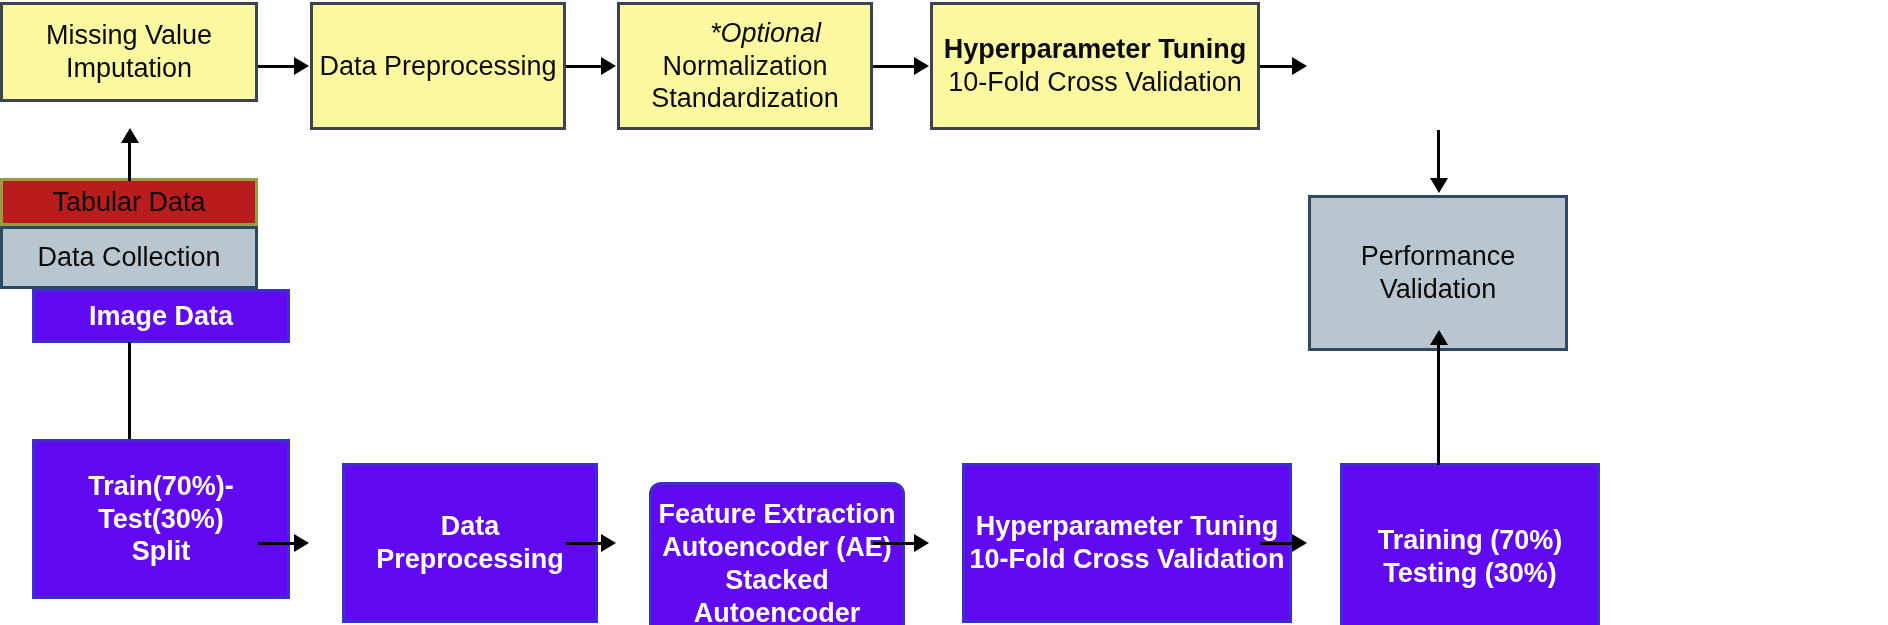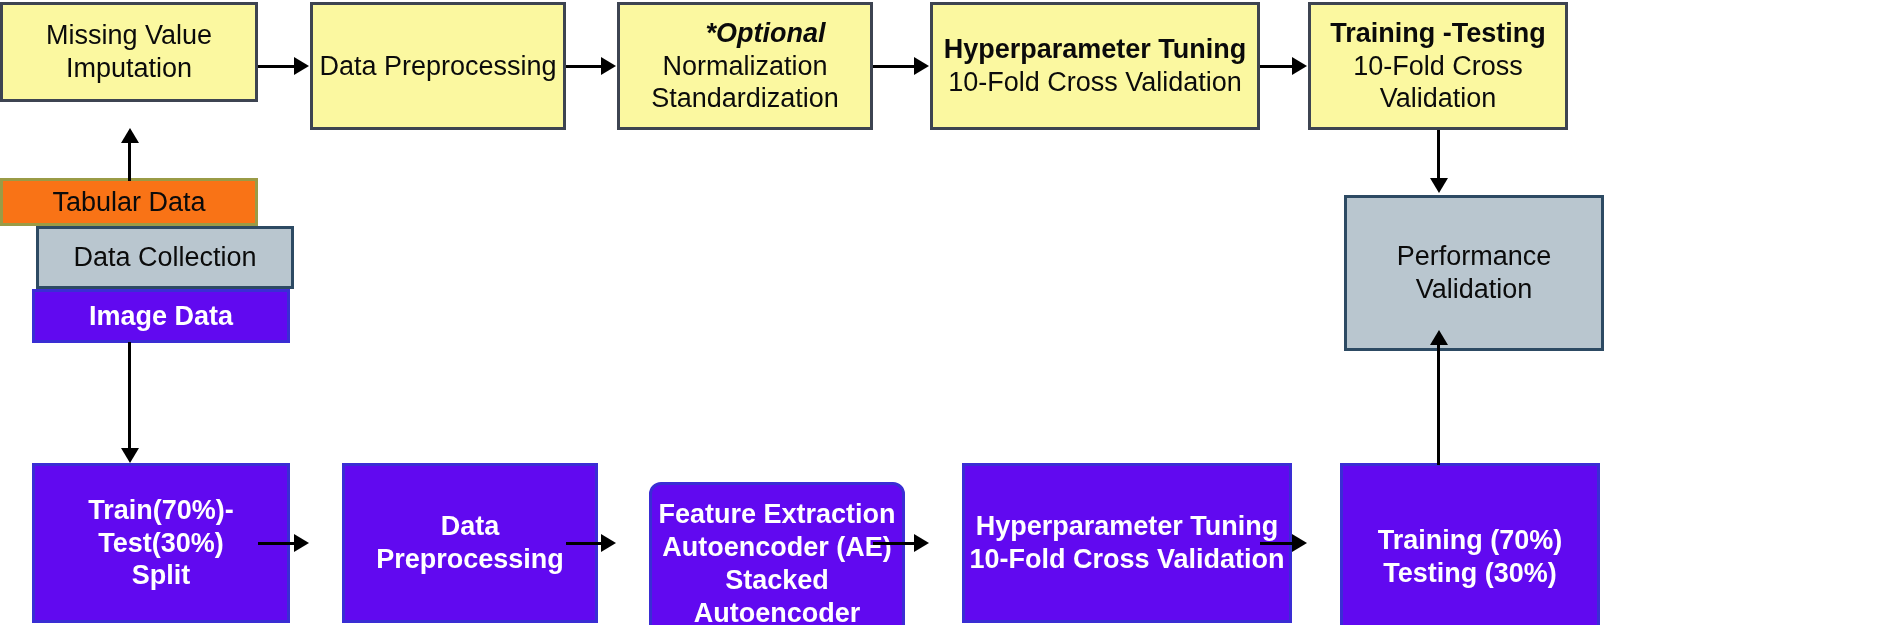--- a/index.html
+++ b/index.html
@@ -39,30 +39,29 @@
     color:#ffffff;
     font-size:27px;
     font-weight:bold;
     margin-left:32px;
   }
   .gray{
     background:#b9c6cf;
     border:3px solid #2d4a63;
     color:#0b0b0b;
     font-size:27px;
-    margin-left:36px;
   }
   .yellowthin{
-    background:#f97316;
+    background:#b91c1c;
     border:3px solid #9a9b46;
     color:#0b0b0b;
     font-size:27px;
   }
   .bold{font-weight:bold;}
-  .ital{font-style:italic;font-weight:bold;padding-left:41px;}
+  .ital{font-style:italic;font-weight:normal;padding-left:41px;}
 
   
   .hline{
     position:absolute;
     height:3px;
     background:#000000;
   }
   .vline{
     position:absolute;
     width:3px;
@@ -108,25 +107,20 @@
     <span class="ln ital">*Optional</span>
     <span class="ln">Normalization</span>
     <span class="ln">Standardization</span>
   </div>
 
   <div class="node yellow" style="left:930px;top:2px;width:330px;height:128px;">
     <span class="ln bold">Hyperparameter Tuning</span>
     <span class="ln">10-Fold Cross Validation</span>
   </div>
 
-  <div class="node yellow" style="left:1308px;top:2px;width:260px;height:128px;">
-    <span class="ln bold">Training -Testing</span>
-    <span class="ln">10-Fold Cross</span>
-    <span class="ln">Validation</span>
-  </div>
 
   <div class="hline" style="left:258px;top:65px;width:37px;"></div>
   <div class="arrowR" style="left:294px;top:57px;"></div>
 
   <div class="hline" style="left:566px;top:65px;width:36px;"></div>
   <div class="arrowR" style="left:601px;top:57px;"></div>
 
   <div class="hline" style="left:873px;top:65px;width:42px;"></div>
   <div class="arrowR" style="left:914px;top:57px;"></div>
 
@@ -144,21 +138,21 @@
   <div class="node purple" style="left:0px;top:289px;width:258px;height:54px;">
     <span class="ln">Image Data</span>
   </div>
 
   <div class="vline" style="left:128px;top:131px;height:50px;"></div>
   <div class="arrowU" style="left:121px;top:128px;"></div>
 
   <div class="vline" style="left:128px;top:342px;height:108px;"></div>
   <div class="arrowD" style="left:121px;top:448px;"></div>
 
-  <div class="node purple" style="left:0px;top:463px;width:258px;height:160px;">
+  <div class="node purple" style="left:0px;top:439px;width:258px;height:160px;">
     <span class="ln">Train(70%)-Test(30%)</span>
     <span class="ln">Split</span>
   </div>
 
   <div class="node purple" style="left:310px;top:463px;width:256px;height:160px;">
     <span class="ln">Data Preprocessing</span>
   </div>
 
   <div class="node purple" style="left:617px;top:482px;width:256px;height:164px;border-radius:12px;">
     <span class="ln">Feature Extraction</span>

